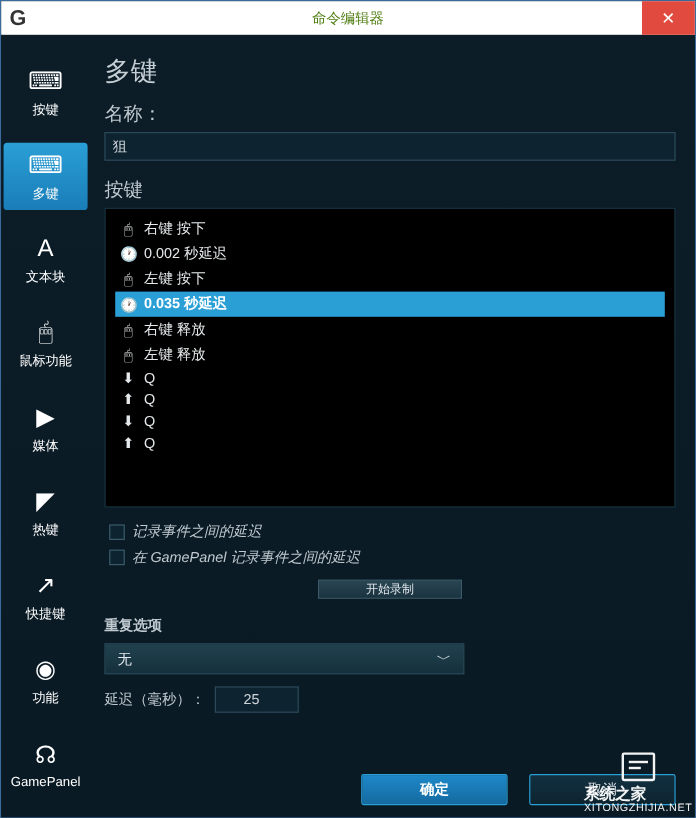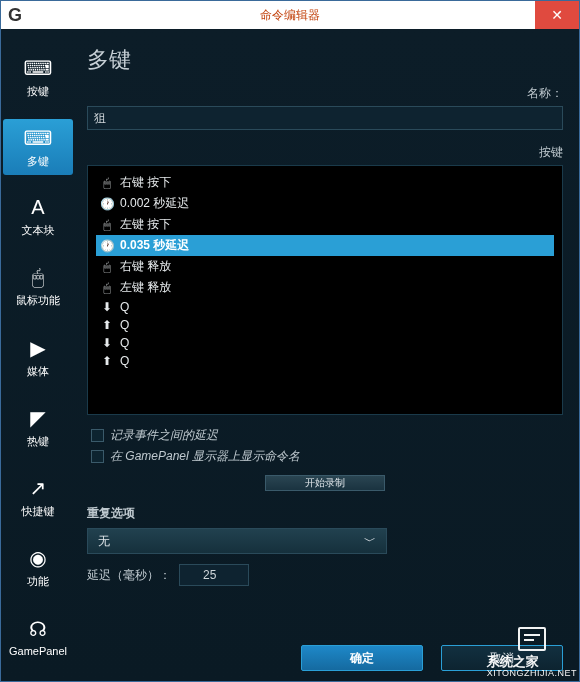--- a/index.html
+++ b/index.html
@@ -2,33 +2,33 @@
 <html><head>
 <meta charset="utf-8">
 <style>
   * { box-sizing: border-box; margin: 0; padding: 0; font-family: "Microsoft YaHei", Arial, sans-serif; }
   body { background: #000; width: 580px; height: 682px; overflow: hidden; }
   
   .window { width: 580px; height: 682px; border: 1px solid #3a6a9a; background: #0a1a24; position: relative; }
   
   .titlebar { height: 28px; background: #fff; display: flex; align-items: center; position: relative; }
   .titlebar .logo { width: 28px; height: 28px; display: flex; align-items: center; justify-content: center; font-size: 18px; font-weight: bold; color: #333; }
-  .titlebar .title { position: absolute; left: 50%; transform: translateX(-50%); font-size: 12px; color: #c2410c; }
+  .titlebar .title { position: absolute; left: 50%; transform: translateX(-50%); font-size: 12px; color: #4d7c0f; }
   .titlebar .close { position: absolute; right: 0; top: 0; width: 44px; height: 28px; background: #e04a3f; color: #fff; display: flex; align-items: center; justify-content: center; font-size: 14px; cursor: pointer; }
   
   .body { display: flex; height: calc(100% - 28px); background: linear-gradient(to bottom, #0c1d28 0%, #0a1a24 100%); }
   
   .sidebar { width: 78px; padding-top: 20px; display: flex; flex-direction: column; gap: 14px; }
   .side-item { width: 70px; height: 56px; margin-left: 2px; display: flex; flex-direction: column; align-items: center; justify-content: center; gap: 4px; color: #fff; font-size: 11px; border-radius: 3px; cursor: pointer; }
   .side-item.active { background: linear-gradient(to bottom, #2a9fd6, #1a7db8); }
   .side-item .icon { font-size: 20px; color: #fff; }
   
   .main { flex: 1; padding: 16px 16px 16px 8px; color: #bfc9cf; overflow: hidden; position: relative; }
   .main h1 { color: #c5ced4; font-size: 22px; font-weight: normal; margin-bottom: 10px; }
-  .row-label { font-size: 12px; color: #bfc9cf; margin-bottom: 4px; text-align: right; }
+  .row-label { font-size: 16px; color: #bfc9cf; margin-bottom: 4px; }
   .name-input { width: 100%; height: 24px; background: #0e2330; border: 1px solid #2a4a5a; color: #cfd6da; padding: 2px 6px; font-size: 12px; margin-bottom: 14px; }
   
   .keys-box { border: 1px solid #1a3a4a; background: #000; padding: 6px 8px; height: 250px; overflow-y: auto; margin-bottom: 12px; }
   .key-row { display: flex; align-items: center; gap: 6px; padding: 2px 4px; font-size: 12px; color: #e5e9eb; cursor: pointer; }
   .key-row.selected { background: #2a9fd6; color: #fff; font-weight: bold; }
   .key-row .kico { width: 14px; text-align: center; font-size: 12px; }
   
   .chk-row { display: flex; align-items: center; gap: 6px; font-size: 12px; margin: 4px 0 4px 4px; font-style: italic; }
   .chk { width: 13px; height: 13px; border: 1px solid #3a5a6a; background: #0d2430; display: inline-block; }
   
@@ -152,21 +152,21 @@
             <span>Q</span>
           </div>
         </div>
 
       <div class="chk-row">
         <span class="chk"></span>
         <span>记录事件之间的延迟</span>
       </div>
       <div class="chk-row">
         <span class="chk"></span>
-        <span>在 GamePanel 显示器上显示命令名</span>
+        <span>在 GamePanel 记录事件之间的延迟</span>
       </div>
 
       <button class="btn-rec">开始录制</button>
 
       <div class="section-label">重复选项</div>
       <div class="select">
         <span>无</span>
         <span>﹀</span>
       </div>
 

